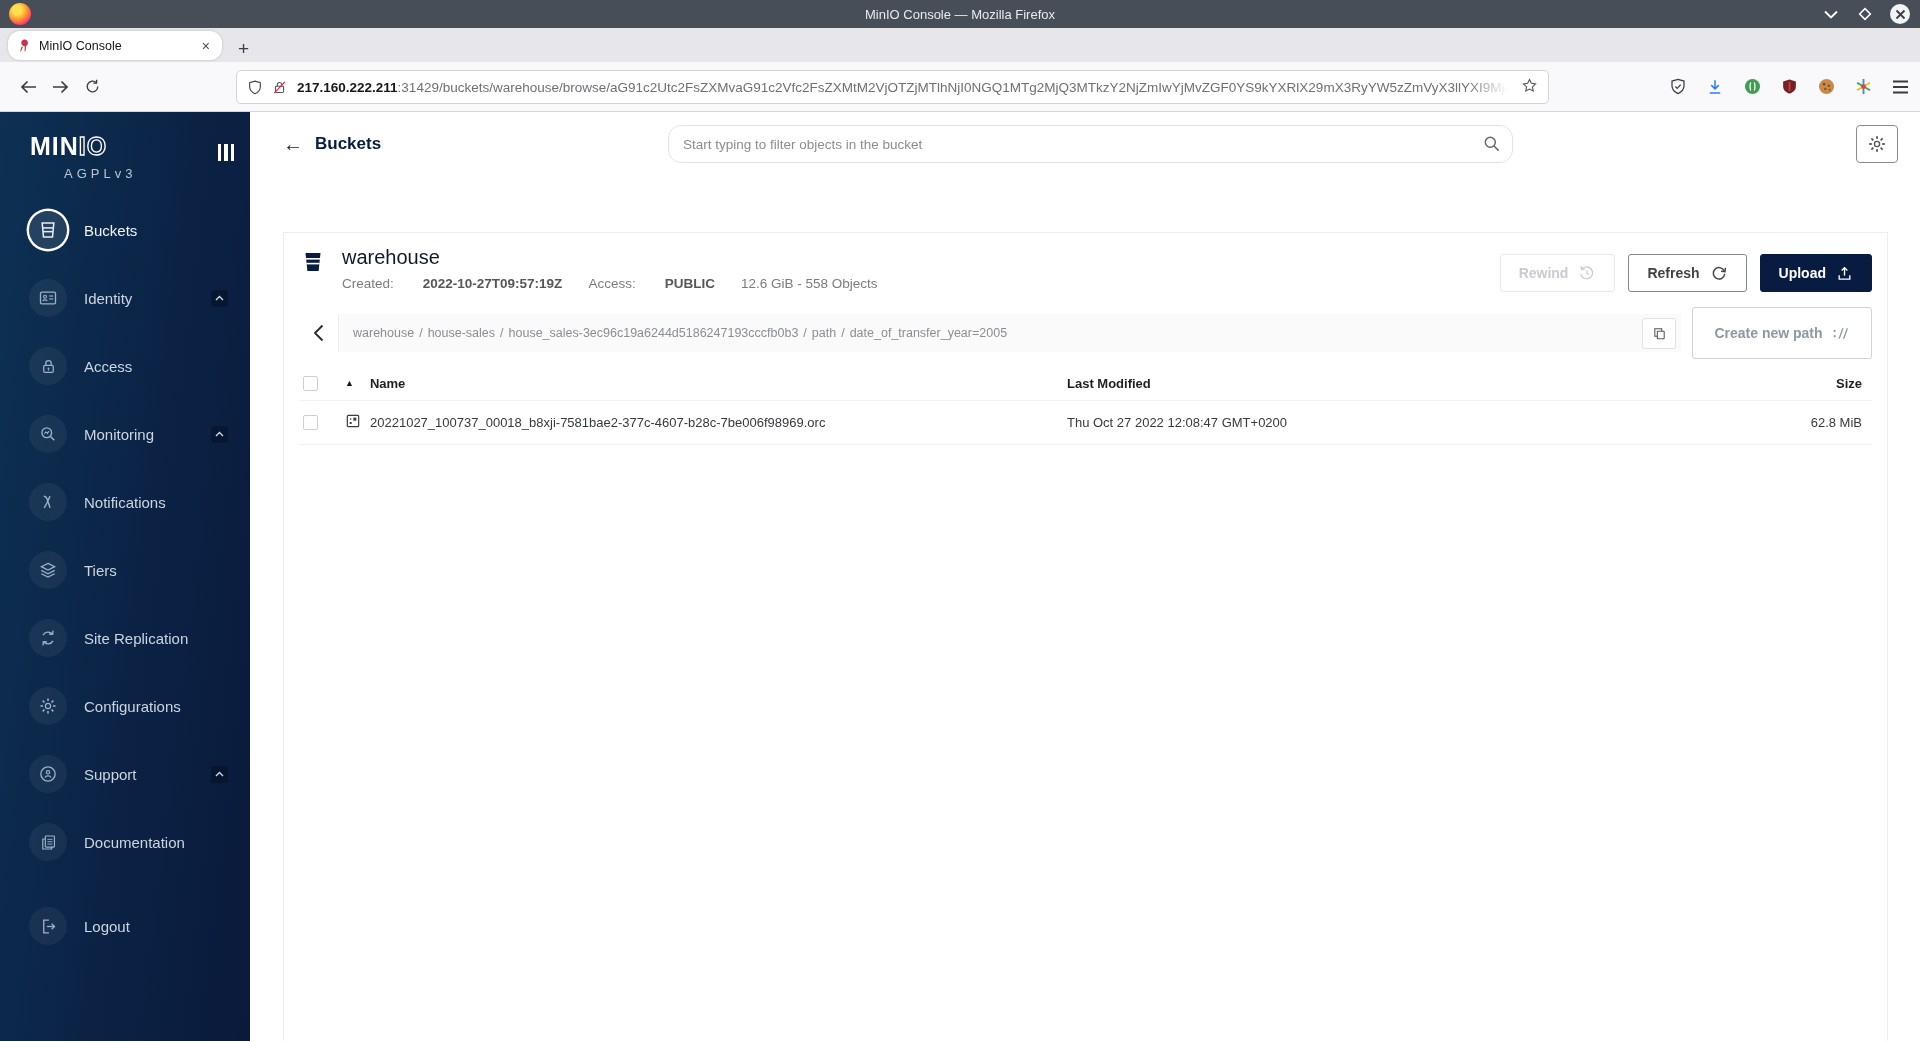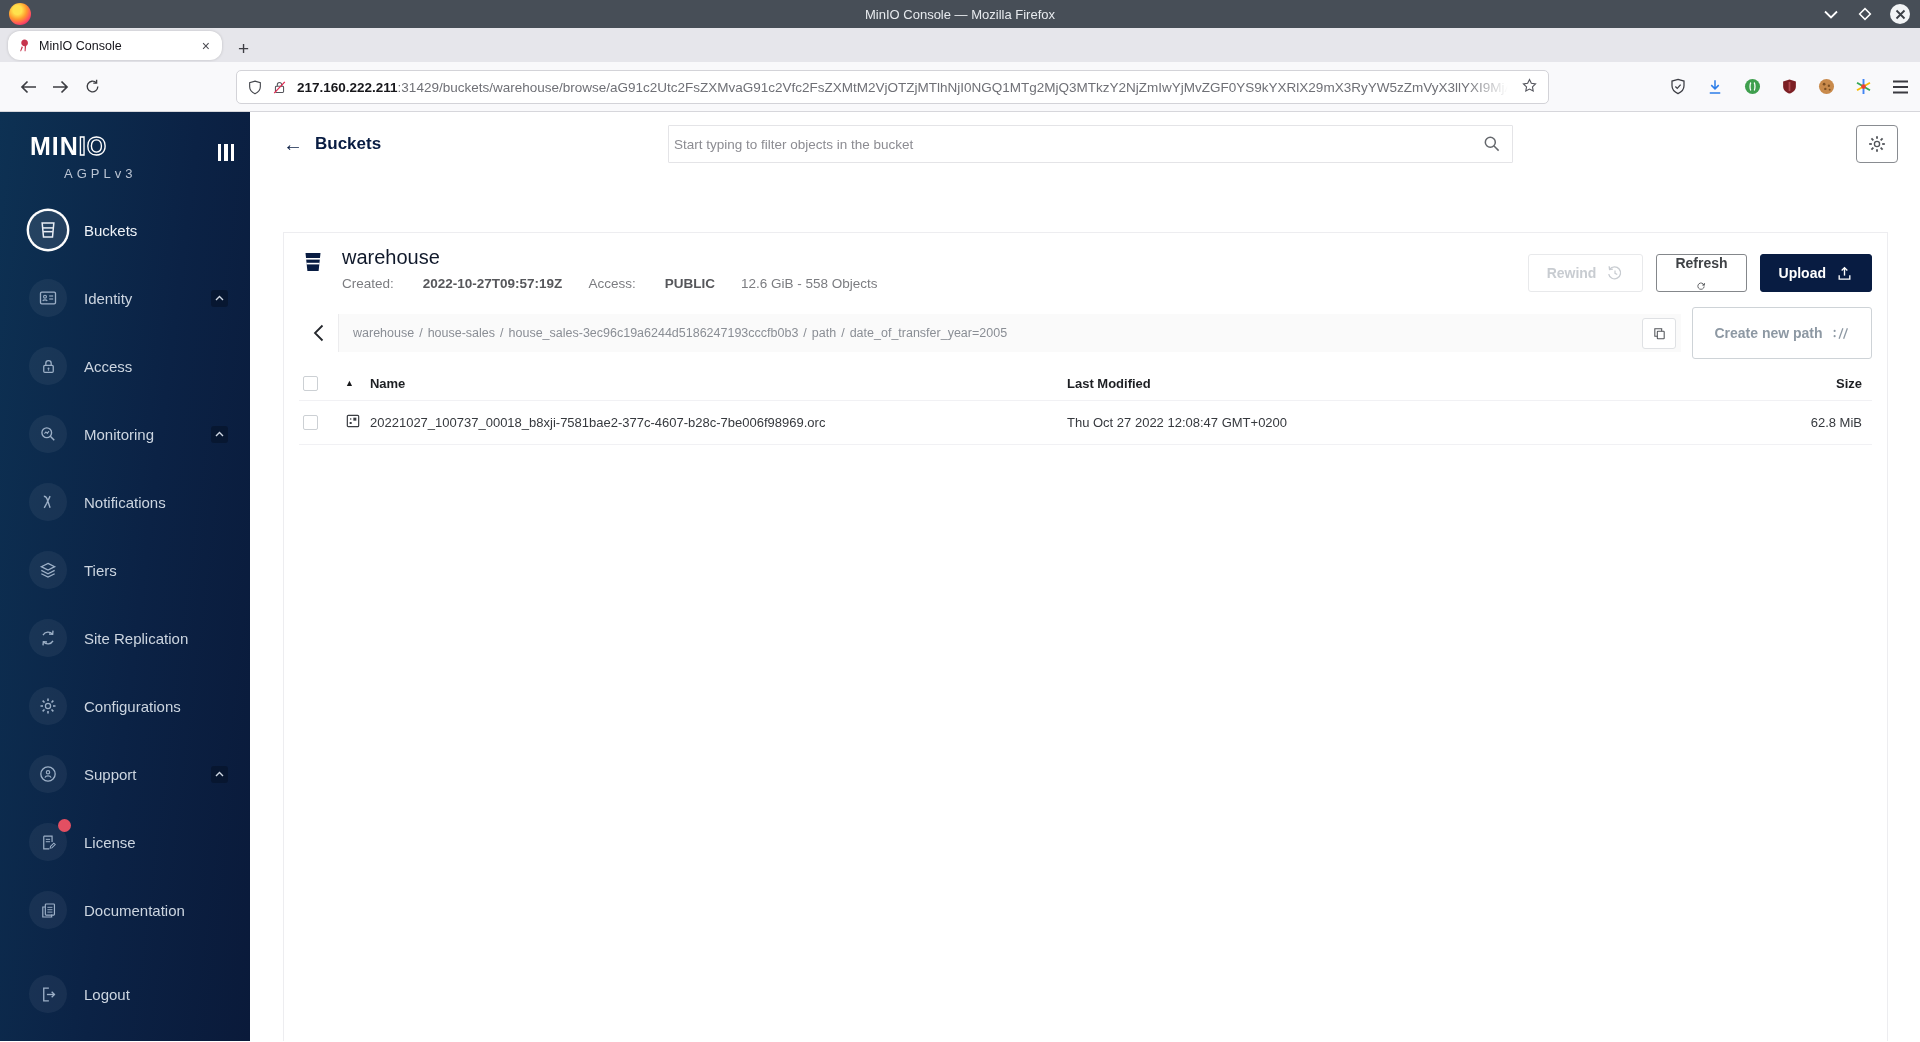--- a/index.html
+++ b/index.html
@@ -62,42 +62,42 @@
     display:flex; align-items:center; justify-content:center; color:#cfd7e2; }
   .badge-dot { position:absolute; top:-4px; right:-4px; width:13px; height:13px; border-radius:50%; background:#e34f62; }
 
   
   .main { flex:1; position:relative; background:#fff; }
   .console-header { position:relative; height:64px; background:#fff; }
   .back-link { position:absolute; left:33px; top:0; height:64px; display:flex; align-items:center; gap:12px; color:#081c42; cursor:pointer; }
   .back-arrow { font-size:20px; line-height:1; }
   .back-label { font-size:17px; font-weight:700; }
   .search-wrap { position:absolute; left:418px; top:13px; width:845px; height:38px; }
-  .search-input { width:100%; height:100%; border:1px solid #e4e4e7; border-radius:1px; padding:0 42px 0 5px;
+  .search-input { width:100%; height:100%; border:1px solid #e4e4e7; border-radius:13px; padding:0 42px 0 14px;
     font-size:13.5px; color:#333; outline:none; font-family:"Liberation Sans", sans-serif; }
   .search-input::placeholder { color:#8c8c92; }
   .search-icon { position:absolute; right:12px; top:9px; color:#64676c; }
   .gear-btn { position:absolute; right:22px; top:13px; width:42px; height:38px; border:1px solid #898c91; border-radius:4px;
     background:#fff; display:flex; align-items:center; justify-content:center; color:#53565b; cursor:pointer; }
 
   
   .panel { position:absolute; left:33px; right:32px; top:120px; bottom:0;
     border-top:1px solid #ededf0; border-left:1px solid #ededf0; border-right:1px solid #ededf0; background:#fff; }
   .bucket-header { display:flex; align-items:flex-start; padding:13px 15px 0 17px; }
   .bucket-glyph { color:#081c42; margin-top:3px; }
   .bucket-head-text { margin-left:17px; flex:1; }
   .bucket-title { font-size:20px; color:#10192b; font-weight:500; }
   .bucket-meta { margin-top:7px; font-size:13.5px; color:#7b7c80; display:flex; align-items:center; }
   .bucket-meta b { color:#56575b; font-weight:700; margin-left:6px; }
   .meta-group { margin-right:26px; display:flex; align-items:center;gap:23px; }
   .actions { display:flex; gap:13px; margin-top:8px; }
   .btn { height:38px; display:flex; align-items:center; justify-content:center; gap:10px; border-radius:3px;
     font-size:14px; font-weight:600; padding:0 18px; background:#fff; cursor:pointer; white-space:nowrap; }
   .btn-disabled { color:#c8ccd1; border:1px solid #e8e9eb; cursor:default; }
-  .btn-outline { color:#3f4246; border:1px solid #84878b;flex-direction:column; }
+  .btn-outline { color:#3f4246; border:1px solid #84878b; }
   .btn-primary { color:#fff; background:#081c42; border:1px solid #081c42; }
 
   
   .browse-bar { display:flex; align-items:center; margin:22px 15px 0 15px; height:38px; }
   .breadcrumb-box { flex:1; height:38px; background:#fafafa; display:flex; align-items:center; }
   .bc-back { width:40px; height:38px; display:flex; align-items:center; justify-content:center; background:#fff;
     border-right:1px solid #ececee; color:#24272c; cursor:pointer; flex:none; }
   .crumbs { flex:1; padding-left:14px; font-size:12.5px; color:#8a8e95; white-space:nowrap; overflow:hidden; }
   .crumb-sep { margin:0 5px; }
   .copy-btn { width:34px; height:31px; background:#fff; border:1px solid #dfe1e4; border-radius:3px; margin-right:5px;
@@ -382,32 +382,20 @@
               </svg>
           </span>
           <span class="nav-label">Support</span>
           <span class="nav-chevron">
               <svg width="9" height="6" viewBox="0 0 9 6">
                 <polyline points="1,5 4.5,1.5 8,5" fill="none" stroke="currentColor" stroke-width="1.4"></polyline>
               </svg>
             </span>
         </div>
 
-        <div class="nav-item">
-          <span class="icon-circle">
-            <svg width="19" height="19" viewBox="0 0 24 24">
-                <path d="M6 4h10.5v7.5M6 4v16h7" fill="none" stroke="currentColor" stroke-width="1.5"></path>
-                <line x1="8.6" y1="8" x2="14" y2="8" stroke="currentColor" stroke-width="1.3"></line>
-                <line x1="8.6" y1="11" x2="14" y2="11" stroke="currentColor" stroke-width="1.3"></line>
-                <path d="M14.5 17l4.2-4.2 1.8 1.8-4.2 4.2-2.2.4z" fill="none" stroke="currentColor" stroke-width="1.3"></path>
-              </svg>
-            <span class="badge-dot"></span>
-          </span>
-          <span class="nav-label">License</span>
-        </div>
 
         <div class="nav-item">
           <span class="icon-circle">
             <svg width="19" height="19" viewBox="0 0 24 24">
                 <rect x="8" y="3.8" width="11.5" height="14" rx="1" fill="none" stroke="currentColor" stroke-width="1.5"></rect>
                 <path d="M8 7.6H4.8v12.6H16v-3" fill="none" stroke="currentColor" stroke-width="1.5"></path>
                 <line x1="10.6" y1="8" x2="17" y2="8" stroke="currentColor" stroke-width="1.2"></line>
                 <line x1="10.6" y1="11" x2="17" y2="11" stroke="currentColor" stroke-width="1.2"></line>
                 <line x1="10.6" y1="14" x2="17" y2="14" stroke="currentColor" stroke-width="1.2"></line>
               </svg>

